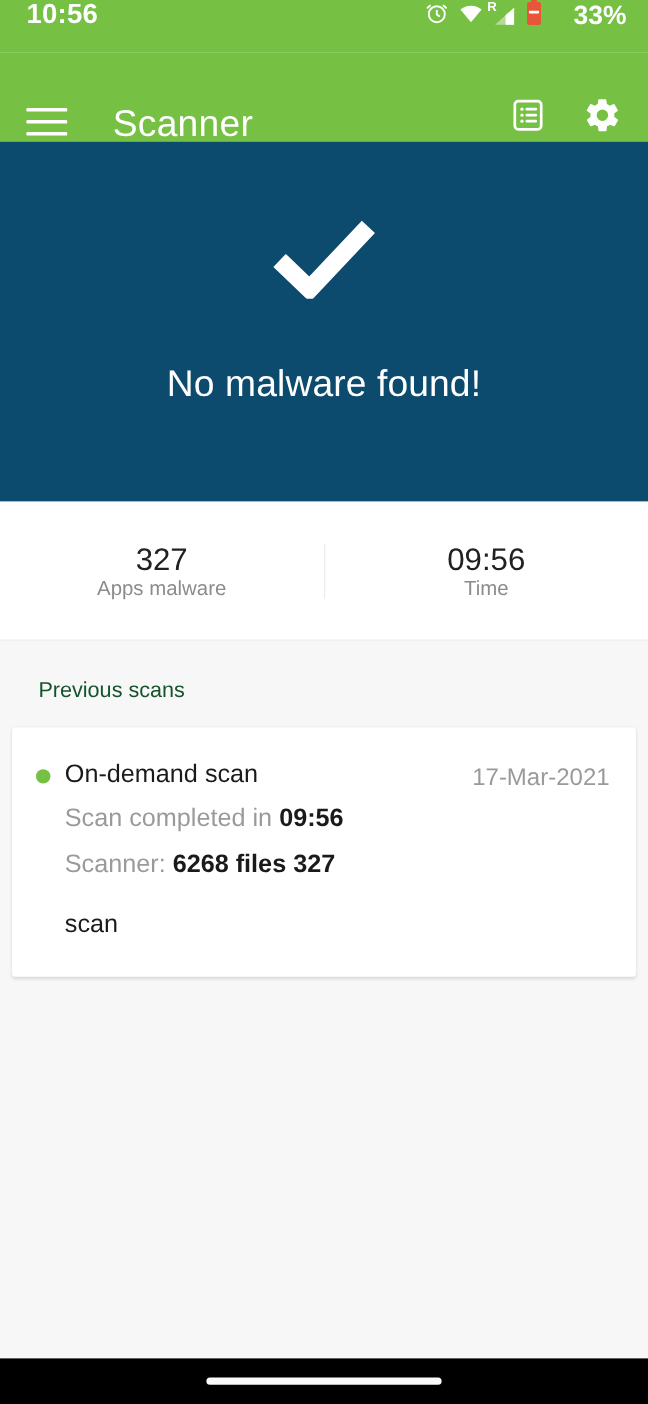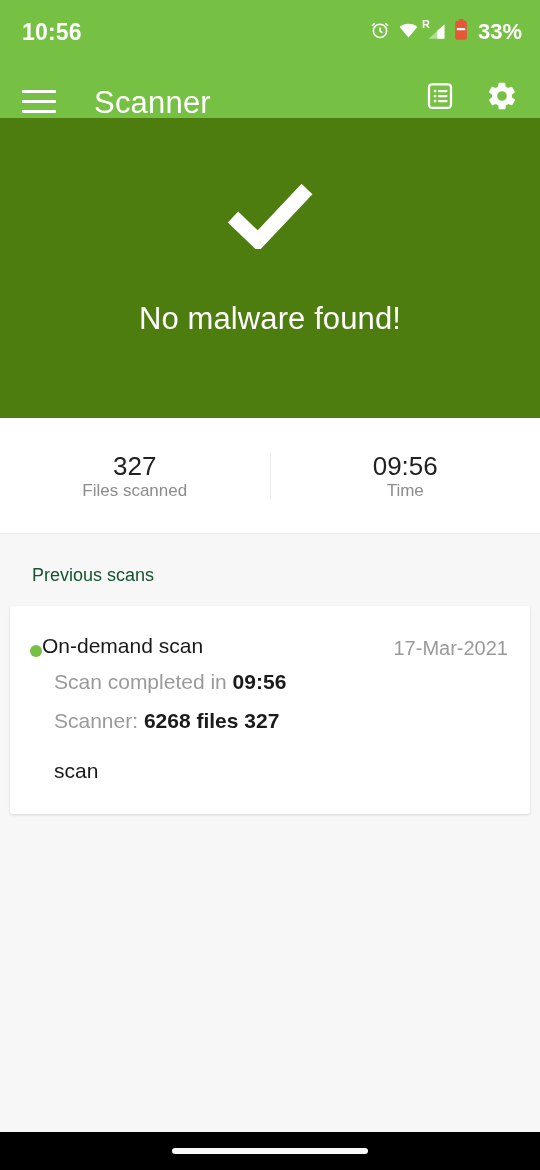--- a/index.html
+++ b/index.html
@@ -7,44 +7,44 @@
     width:540px; height:1170px;
     font-family:"Liberation Sans", sans-serif;
     background:#f7f7f7;
     overflow:hidden;
   }
   .phone { position:relative; width:540px; height:1170px; display:flex; flex-direction:column; background:#f7f7f7; }
 
   
   .statusbar {
     height:44px; background:#76c043; color:#fff;
-    display:flex; align-items:flex-end; justify-content:space-between;
+    display:flex; align-items:flex-start; justify-content:space-between;
     padding:0 18px 0 22px; flex:0 0 auto;
   }
   .status-clock { font-size:23px; font-weight:700; letter-spacing:0.2px; line-height:1; }
   .status-icons { display:flex; align-items:center; gap:8px; }
   .sicon { display:block; }
-  .battery-pct { font-size:22px; font-weight:700; margin-left:2px; line-height:1; }
+  .battery-pct { font-size:22px; font-weight:700; margin-left:18px; line-height:1; }
   .roam-wrap { position:relative; display:flex; align-items:flex-end; }
   .roam-r { position:absolute; top:-3px; left:-5px; font-size:11px; font-weight:700; line-height:1; }
 
   
   .appbar {
     height:74px; background:#76c043;
     display:flex; align-items:flex-end; padding:0 16px 0 22px; flex:0 0 auto;
   }
   .hamburger { width:34px; height:34px; display:flex; flex-direction:column; justify-content:center; gap:7px; cursor:pointer; flex:0 0 auto; }
   .hamburger i { display:block; height:3px; background:#fff; border-radius:1px; width:100%; }
   .appbar-title { color:#fff; font-size:31px; font-weight:400; margin-left:38px; flex:1 1 auto; line-height:1; letter-spacing:0.2px; }
   .appbar-actions { display:flex; align-items:center; gap:18px; }
   .appbar-btn { width:44px; height:44px; display:flex; align-items:center; justify-content:center; cursor:pointer; }
 
   
   .hero {
-    background:#4d7c0f; flex:0 0 auto; height:300px;
+    background:#0c4a6e; flex:0 0 auto; height:300px;
     display:flex; flex-direction:column; align-items:center; justify-content:center;
     padding-bottom:18px;
   }
   .hero-check { margin-bottom:48px; }
   .hero-msg { color:#fff; font-size:31px; font-weight:400; letter-spacing:0.1px; }
 
   
   .stats {
     background:#fff; flex:0 0 auto; height:116px;
     display:flex; align-items:center;
@@ -60,21 +60,21 @@
   .section-title { font-size:18px; color:#14532d; padding:32px 0 22px 32px; line-height:1; }
 
   .scan-card {
     background:#fff; margin:0 10px;
     border-radius:3px;
     box-shadow:0 1px 3px rgba(0,0,0,0.13);
     padding:26px 22px 26px 20px;
     display:flex; align-items:flex-start;
   }
   .card-left { flex:1 1 auto; padding-right:12px; }
-  .card-title-row { display:flex; align-items:center; }
+  .card-title-row { display:flex; align-items:flex-start; gap:12px; }
   .status-dot { width:12px; height:12px; border-radius:50%; background:#76c043; flex:0 0 auto; margin-top:9px; }
   .card-title { font-size:21px; color:#1a1a1a; line-height:1.35; }
   .card-line { font-size:21px; color:#9a9a9a; line-height:1.55; padding-left:24px; margin-top:6px; }
   .card-line b { color:#1a1a1a; font-weight:700; }
   .card-line.wrapline { color:#1a1a1a; margin-top:18px; padding-left:24px; }
   .card-right { flex:0 0 auto; text-align:right; padding-top:2px;margin-left:44px; }
   .card-date { font-size:20px; color:#9a9a9a; line-height:1.45; }
 
   
   .navbar { height:38px; background:#000; flex:0 0 auto; display:flex; align-items:center; justify-content:center; }
@@ -153,21 +153,21 @@
       <svg width="86" height="68" viewBox="0 0 86 68">
         <path d="M6 36 L31 60 L80 8" fill="none" stroke="#ffffff" stroke-width="15" stroke-linecap="butt" stroke-linejoin="miter"></path>
       </svg>
     </div>
     <div class="hero-msg">No malware found!</div>
   </div>
 
   <div class="stats">
     <div class="stat">
       <div class="stat-value">327</div>
-      <div class="stat-label">Files scanned</div>
+      <div class="stat-label">Apps malware</div>
     </div>
     <div class="stat">
       <div class="stat-value">09:56</div>
       <div class="stat-label">Time</div>
     </div>
   </div>
 
   <div class="content">
     <div class="section-title">Previous scans</div>
 

